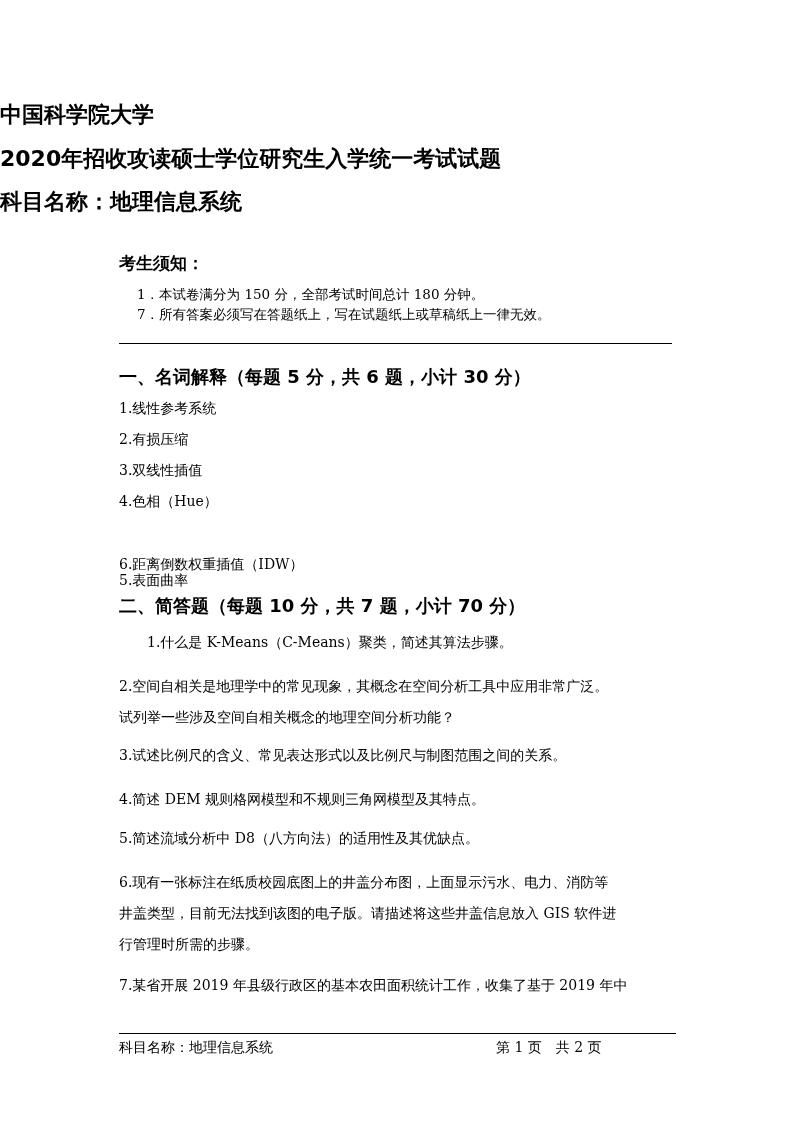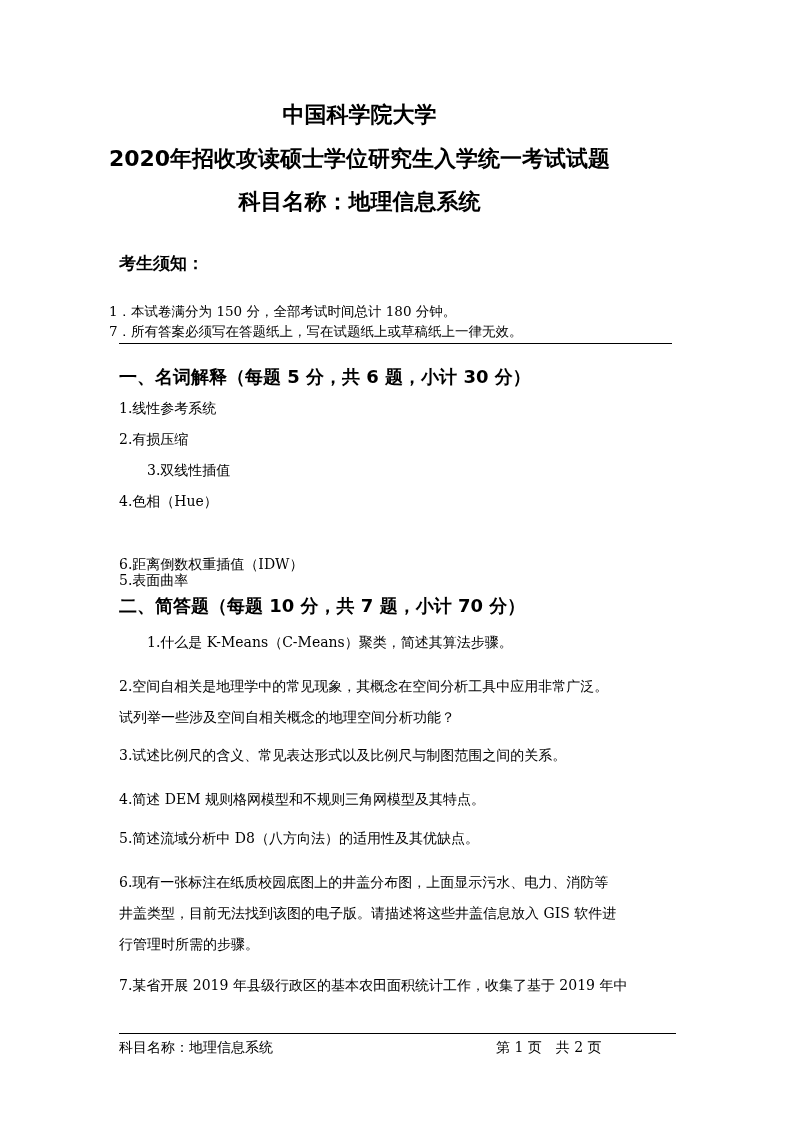--- a/index.html
+++ b/index.html
@@ -1,25 +1,25 @@
 <!DOCTYPE html>
 <html><head>
 <meta charset="utf-8">
 <style>
   html, body { margin:0; padding:0; background:#ffffff; }
   body { width:793px; height:1122px; position:relative; overflow:hidden; color:#000;
          font-family: "DejaVu Serif", "Liberation Serif", serif; }
   .abs { position:absolute; white-space:nowrap; }
-  .title { left:0; width:719px; text-align:center; font-family:"DejaVu Sans","Liberation Sans",sans-serif;
+  .title { left:0; width:719px; text-align:left; font-family:"DejaVu Sans","Liberation Sans",sans-serif;
            font-weight:bold; font-size:22px; line-height:28px; }
   .t1 { top:101px; }
   .t2 { top:145px; }
   .t3 { top:188px; }
   .notice-head { left:119px; top:252px; font-family:"DejaVu Sans","Liberation Sans",sans-serif; font-weight:bold; font-size:17px; line-height:22px; }
-  .notice { left:109px; font-size:13.5px; line-height:18px;margin-top:17px; }
+  .notice { left:137px; font-size:13.5px; line-height:18px; }
   .rule { position:absolute; height:0; border-top:1.5px solid #000; }
   .sec-head { left:119px; font-family:"DejaVu Sans","Liberation Sans",sans-serif; font-weight:bold; font-size:18px; line-height:20px; }
   .item { left:119px; font-size:14px; line-height:20px; }
   .footer { font-size:14px; line-height:20px; top:1037px; }
 </style>
 </head>
 <body>
 
 <div class="abs title t1">中国科学院大学</div>
 <div class="abs title t2">2020年招收攻读硕士学位研究生入学统一考试试题</div>
@@ -27,21 +27,21 @@
 
 <div class="abs notice-head">考生须知：</div>
 <div class="abs notice" style="top:285px;">1．本试卷满分为 150 分，全部考试时间总计 180 分钟。</div>
 <div class="abs notice" style="top:305px;">7．所有答案必须写在答题纸上，写在试题纸上或草稿纸上一律无效。</div>
 
 <div class="rule" style="left:119px; width:553px; top:343px;"></div>
 
 <div class="abs sec-head" style="top:367px;">一、名词解释（每题 5 分，共 6 题，小计 30 分）</div>
 <div class="abs item" style="top:398px;">1.线性参考系统</div>
 <div class="abs item" style="top:429px;">2.有损压缩</div>
-<div class="abs item" style="top:460px;margin-left:28px;">3.双线性插值</div>
+<div class="abs item" style="top:460px;">3.双线性插值</div>
 <div class="abs item" style="top:491px;">4.色相（Hue）</div>
 <div class="abs item" style="top:522px;margin-top:48px;">5.表面曲率</div>
 <div class="abs item" style="top:554px;">6.距离倒数权重插值（IDW）</div>
 
 <div class="abs sec-head" style="top:596px;">二、简答题（每题 10 分，共 7 题，小计 70 分）</div>
 <div class="abs item" style="top:632px;margin-left:28px;">1.什么是 K-Means（C-Means）聚类，简述其算法步骤。</div>
 <div class="abs item" style="top:676px;">2.空间自相关是地理学中的常见现象，其概念在空间分析工具中应用非常广泛。</div>
 <div class="abs item" style="top:707px;">试列举一些涉及空间自相关概念的地理空间分析功能？</div>
 <div class="abs item" style="top:745px;">3.试述比例尺的含义、常见表达形式以及比例尺与制图范围之间的关系。</div>
 <div class="abs item" style="top:789px;">4.简述 DEM 规则格网模型和不规则三角网模型及其特点。</div>

